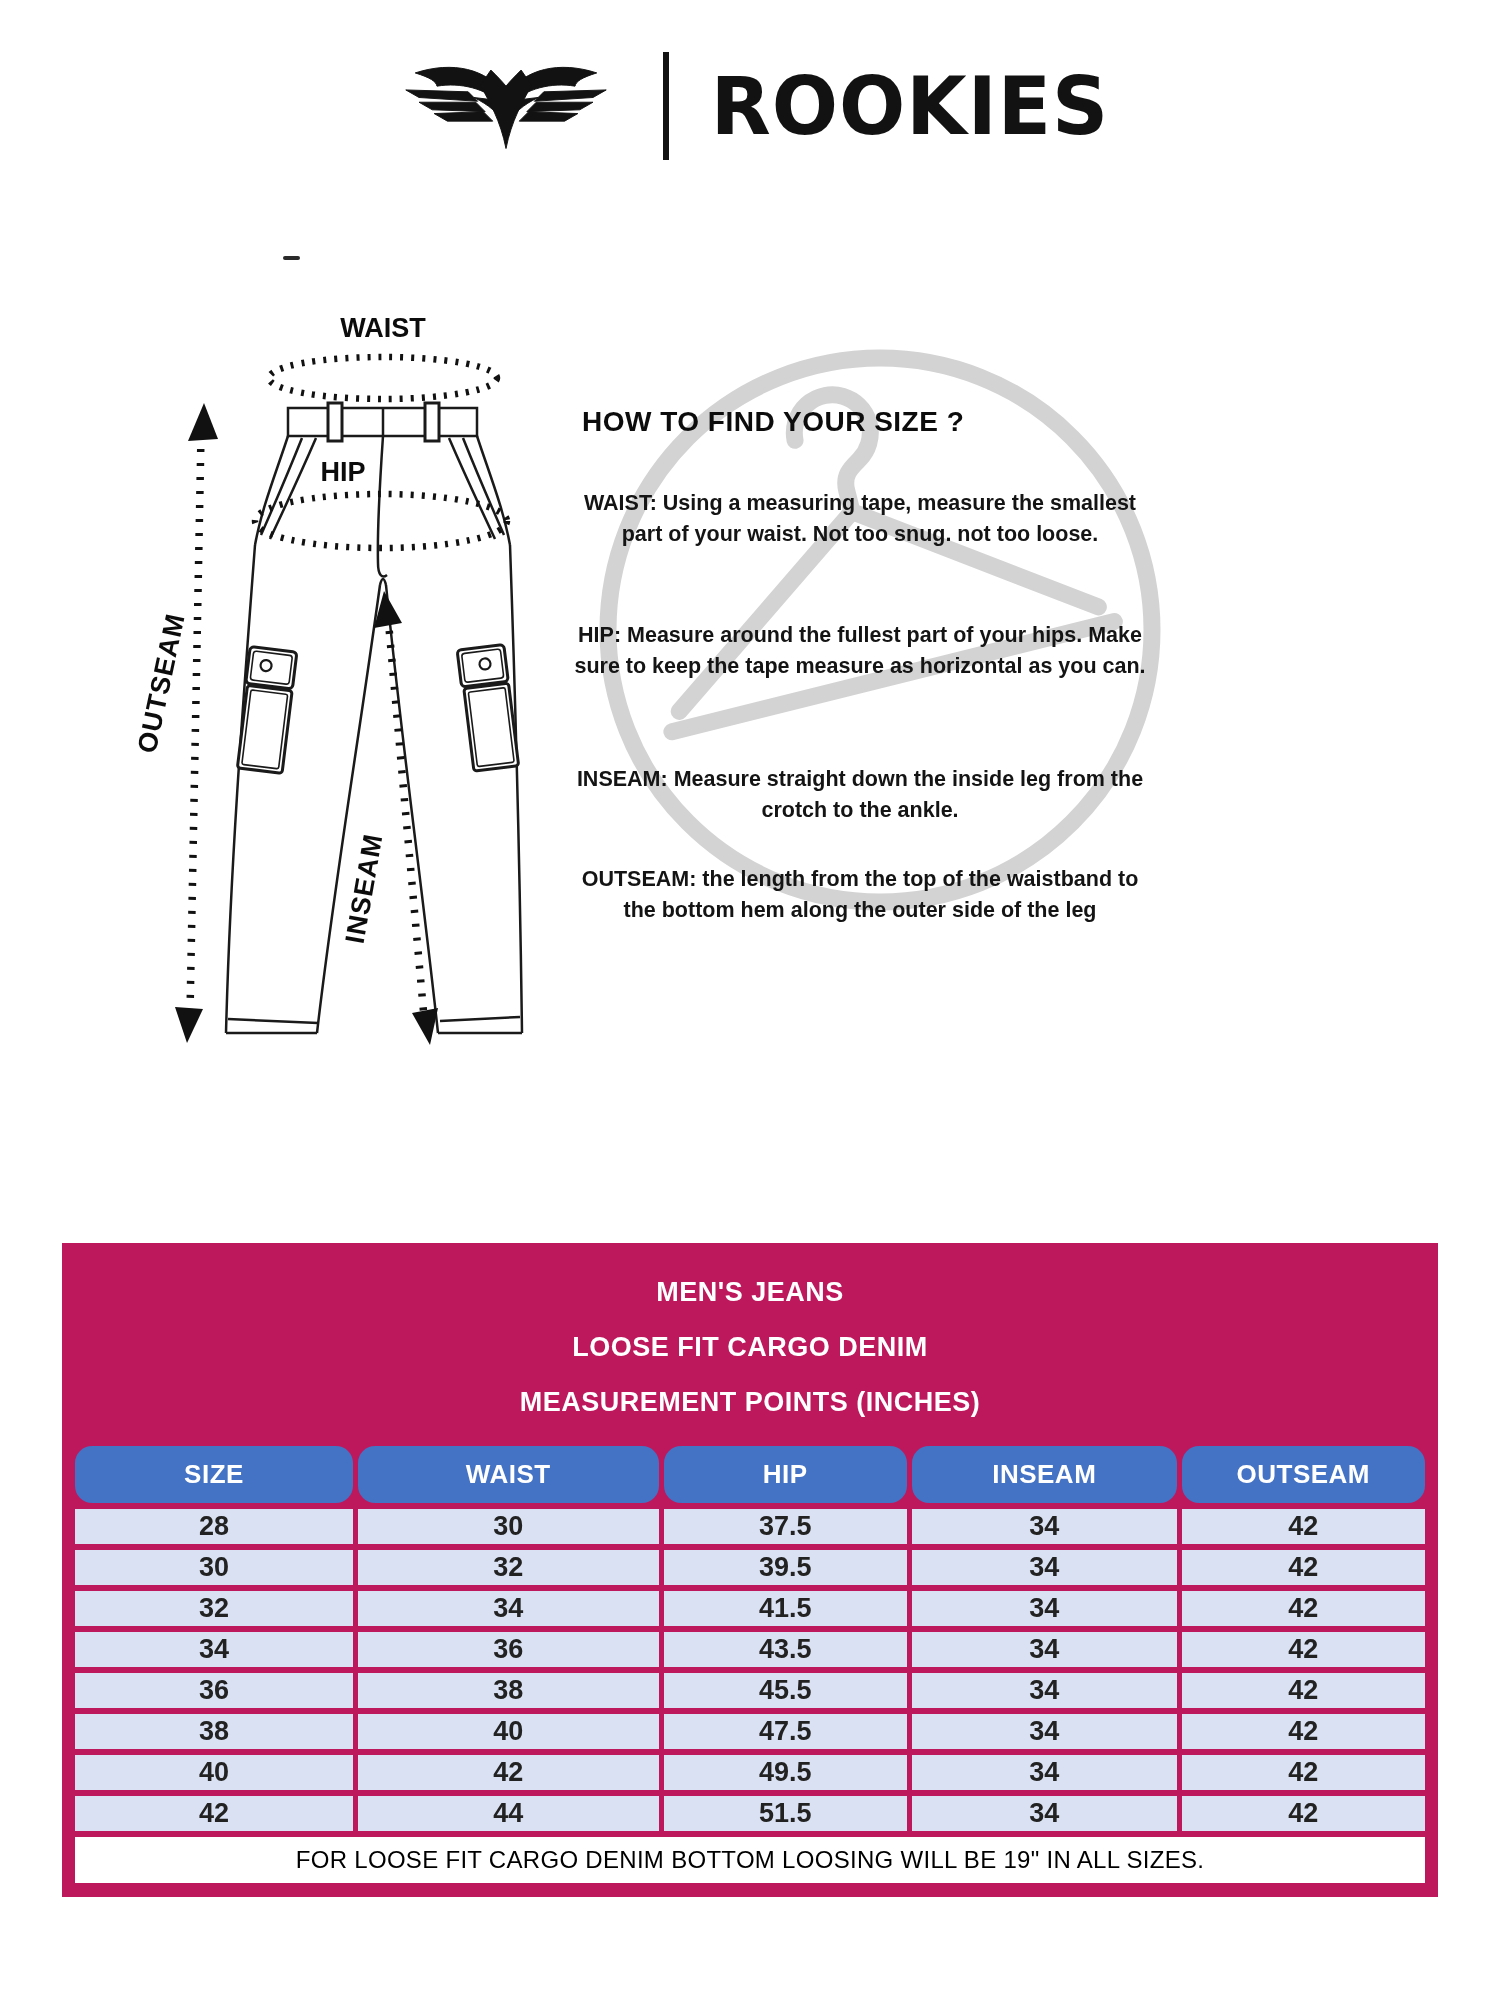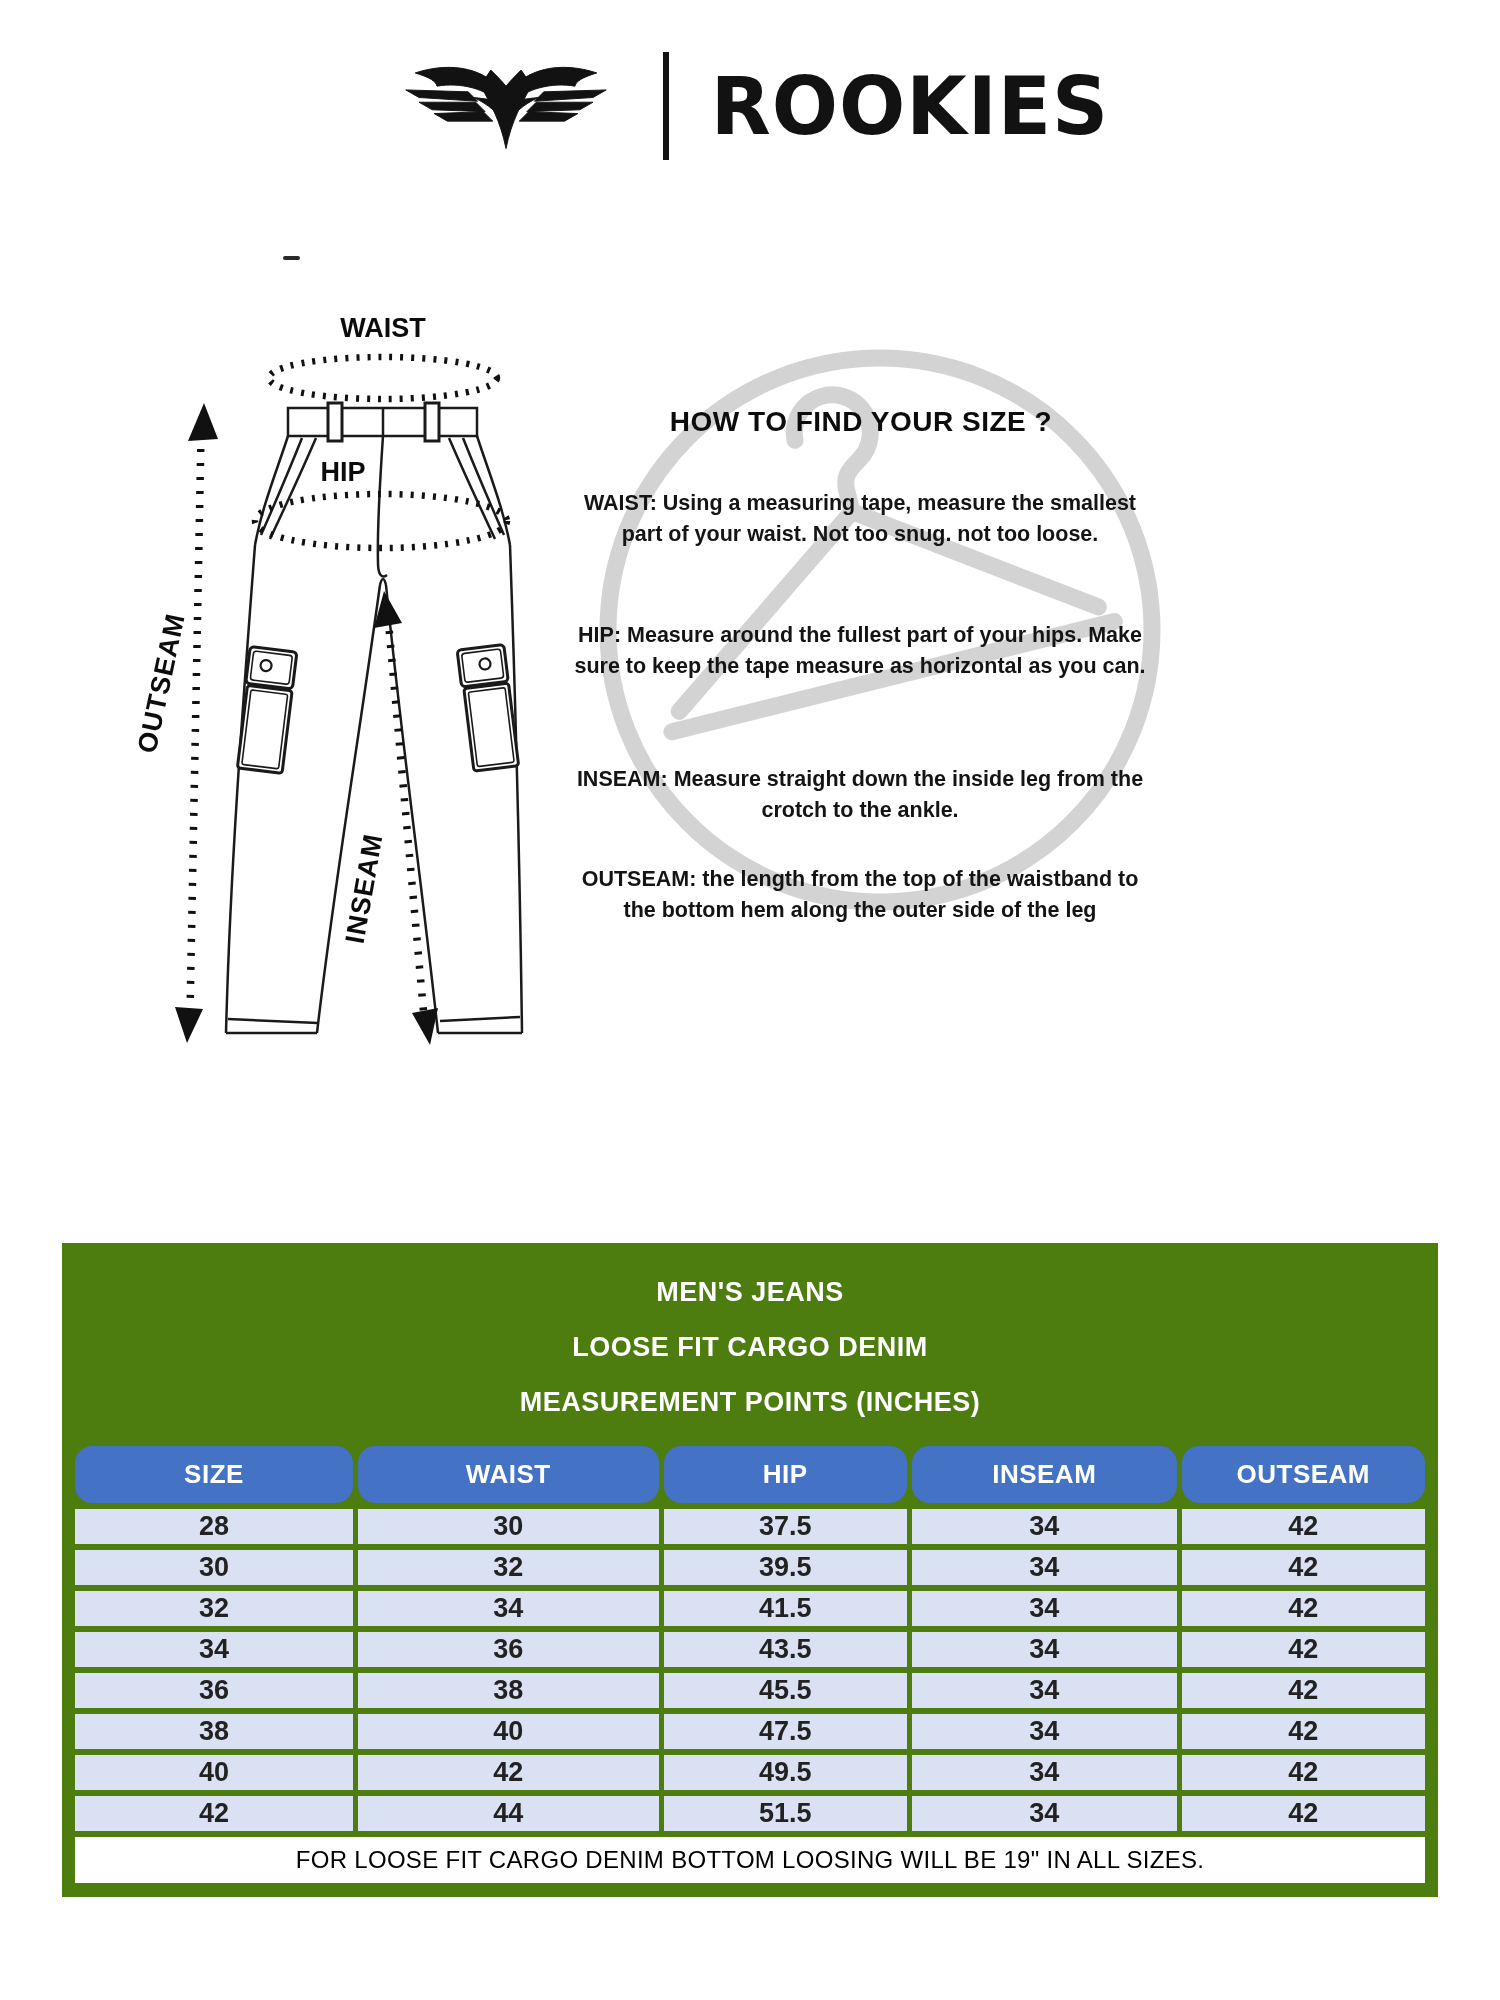--- a/index.html
+++ b/index.html
@@ -21,33 +21,33 @@
     transform:scaleY(1.02);line-height:1;
   }
   .stray-mark{position:absolute;left:283px;top:256px;width:17px;height:4px;background:#2a2a2a;border-radius:2px;}
   
   .pants-svg{position:absolute;left:130px;top:245px;width:430px;height:820px;}
   .watermark{position:absolute;left:562px;top:312px;width:640px;height:640px;z-index:0;}
   .howto{
     position:absolute;left:570px;top:400px;width:580px;height:580px;z-index:1;
   }
   .howto-title{
-    position:absolute;left:1px;top:6px;width:100%;text-align:center;
+    position:absolute;left:12px;top:6px;width:100%;text-align:left;
     font-size:28px;font-weight:bold;letter-spacing:0.5px;color:#0c0c0c;
   }
   .howto-block{
     position:absolute;left:0;width:100%;text-align:center;
     font-size:21.5px;font-weight:600;line-height:1.45;color:#141414;
   }
   .howto-block b{font-weight:bold;}
   .hb-0{top:88px;}.hb-1{top:220px;}.hb-2{top:364px;}.hb-3{top:464px;}
   
   .size-table-wrap{
     position:absolute;left:62px;top:1243px;width:1376px;
-    background:#4d7c0f;padding:8px;box-sizing:border-box;
+    background:#be185d;padding:8px;box-sizing:border-box;
   }
   .table-title{color:#fff;text-align:center;font-weight:bold;font-size:27px;
     padding-top:14px;padding-bottom:10px;letter-spacing:0.5px;}
   .table-title div{line-height:55px;}
   table.sizes{width:100%;border-collapse:separate;border-spacing:5px 6px;table-layout:fixed;}
   table.sizes th{
     background:#4472C4;color:#ffffff;font-weight:bold;font-size:26px;
     padding:13px 0;text-align:center;letter-spacing:0.5px;border-radius:17px;
   }
   table.sizes td{

